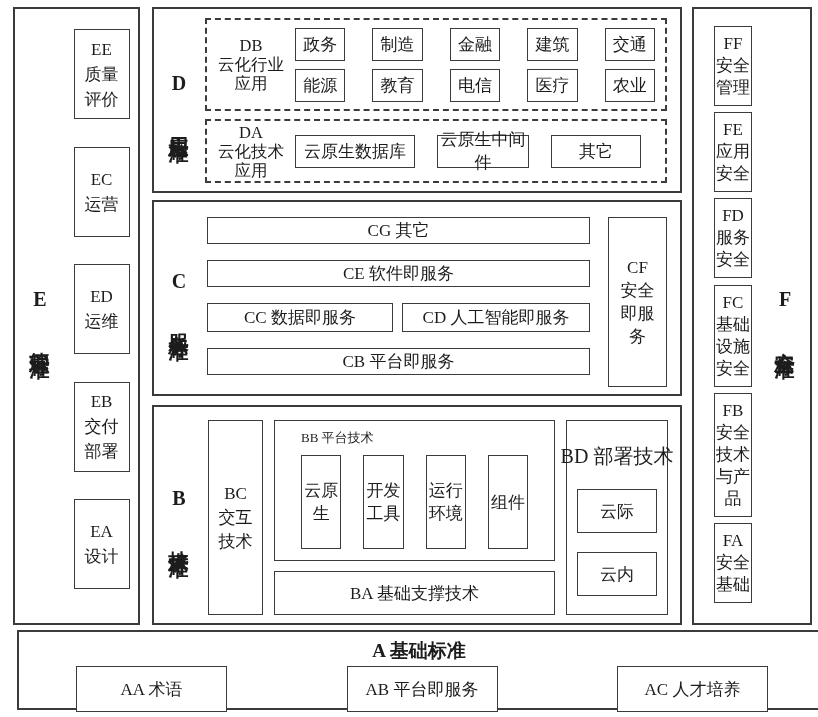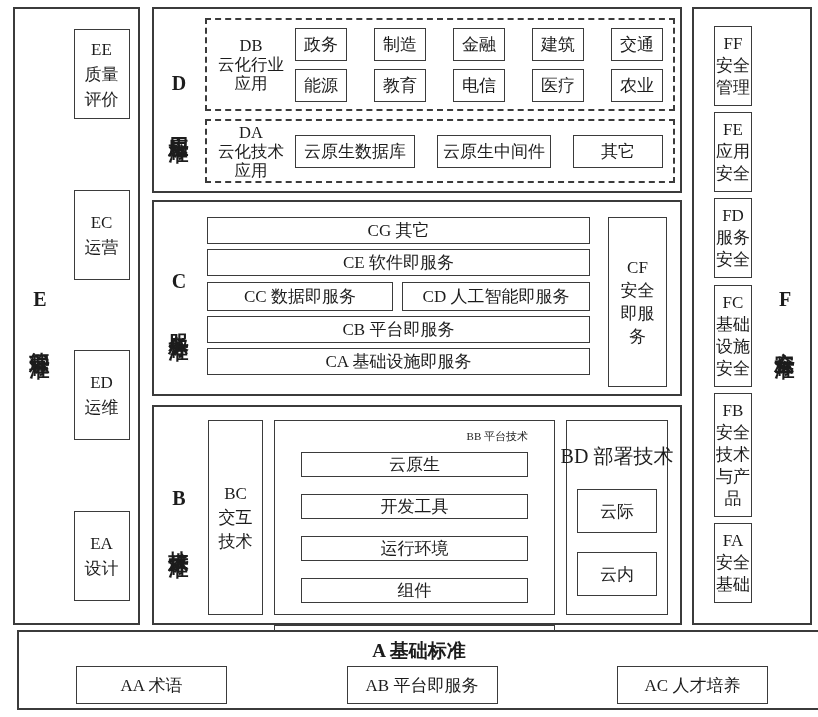--- a/index.html
+++ b/index.html
@@ -26,89 +26,92 @@
     letter-spacing:2px;line-height:50px;
   }
   .std-box{
     border:1.5px solid #3b3b3b;background:#fff;box-sizing:border-box;
     display:flex;align-items:center;justify-content:center;
     text-align:center;white-space:pre-line;font-size:17px;
   }
 
   
   .e-stack{flex:1;display:flex;flex-direction:column;justify-content:space-between;
-           align-items:center;padding:20px 0 22px;}
+           align-items:center;padding:20px 0 34px;}
   .e-box{width:56px;height:90px;line-height:25px;flex-shrink:0;}
 
   
   .f-stack{width:72px;margin-left:12px;display:flex;flex-direction:column;
            justify-content:space-between;align-items:center;padding:17px 0 20px;}
   .f-box{width:38px;line-height:22px;padding:6px 0;flex-shrink:0;min-height:62px;}
   .sec-f .vtitle{flex:1;width:auto;}
 
   
   .d-content{flex:1;display:flex;flex-direction:column;padding:9px 13px 8px 1px;gap:8px;}
   .dashed-box{border:2px dashed #3b3b3b;display:flex;box-sizing:border-box;}
   .db-box{flex:1.5;}
   .da-box{flex:1;}
   .dash-label{width:88px;flex-shrink:0;display:flex;align-items:center;justify-content:center;
               text-align:center;white-space:pre-line;line-height:19px;font-size:16.5px;}
   .ind-rows{flex:1;display:flex;flex-direction:column;justify-content:center;gap:8px;padding:4px 10px 4px 0;}
   .ind-row{display:flex;gap:27px;}
   .ind-row .std-box{flex:1;height:33px;}
   .da-items{flex:1;display:flex;align-items:center;gap:22px;padding-right:10px;}
   .da-items .std-box{height:33px;}
-  .w120{width:120px;} .w114{width:114px;font-family:Liberation Serif, serif;} .w90{width:90px;}
+  .w120{width:120px;} .w114{width:92px;font-family:Liberation Serif, serif;} .w90{width:90px;}
 
   
   .c-main{flex:1;display:flex;flex-direction:column;justify-content:space-between;
           padding:15px 0 19px 3px;}
   .c-row{height:27px;flex-shrink:0;}
   .c-split{display:flex;gap:9px;}
   .c-split .std-box{height:29px;}
   .cc-box{width:186px;} .cd-box{flex:1;}
   .cf-box{width:59px;margin:15px 13px 7px 18px;line-height:23px;}
 
   
   .b-main{flex:1;display:flex;padding:13px 12px 8px 4px;gap:11px;}
   .bc-box{width:55px;flex-shrink:0;line-height:24px;}
   .bb-col{flex:1;display:flex;flex-direction:column;gap:10px;}
   .bb-box{flex:1;border:1.5px solid #3b3b3b;box-sizing:border-box;
           display:flex;flex-direction:column;padding:8px 26px 11px;}
-  .bb-label{text-align:right;font-size:11px;margin-bottom:8px;}
-  .bb-grid{flex:1;display:grid;grid-template-columns:1fr;gap:17px 22px;}
+  .bb-label{text-align:left;font-size:13px;margin-bottom:8px;}
+  .bb-grid{flex:1;display:grid;grid-template-columns:1fr 1fr 1fr 1fr;gap:17px 22px;}
   .bb-grid .std-box{height:auto;}
   .ba-box{height:44px;flex-shrink:0;}
   .bd-box{width:102px;flex-shrink:0;border:1.5px solid #3b3b3b;box-sizing:border-box;
           display:flex;flex-direction:column;align-items:center;
           justify-content:space-between;padding:22px 0 18px;}
   .bd-label{font-size:20px;white-space:nowrap;}
   .bd-box .std-box{width:80px;height:44px;}
 
   
   .a-title{text-align:center;font-weight:bold;font-size:19px;padding-top:6px;}
   .a-row{flex:1;display:flex;align-items:center;justify-content:space-between;
          padding:2px 51px 8px 57px;}
-  .a-row .std-box{width:151px;height:38px;}
+  .a-row .std-box{width:151px;height:46px;}
 </style>
 </head>
 <body>
 
 <div class="canvas">
 
   <div class="section sec-e">
     <div class="vtitle">E 管理标准</div>
     <div class="e-stack">
       <div class="std-box e-box">EE
 质量
 评价</div>
       <div class="std-box e-box">EC
 运营</div>
       <div class="std-box e-box">ED
 运维</div>
+      <div class="std-box e-box">EB
+交付
+部署</div>
       <div class="std-box e-box">EA
 设计</div>
     </div>
   </div>
 
   <div class="section sec-d">
     <div class="vtitle">D 应用标准</div>
     <div class="d-content">
       <div class="dashed-box db-box">
         <div class="dash-label">DB
@@ -147,21 +150,20 @@
   <div class="section sec-c">
     <div class="vtitle">C 服务标准</div>
     <div class="c-main">
       <div class="std-box c-row">CG 其它</div>
       <div class="std-box c-row">CE 软件即服务</div>
       <div class="c-split">
         <div class="std-box cc-box">CC 数据即服务</div>
         <div class="std-box cd-box">CD 人工智能即服务</div>
       </div>
       <div class="std-box c-row">CB 平台即服务</div>
-      <div class="std-box c-row">CA 基础设施即服务</div>
     </div>
     <div class="std-box cf-box">CF
 安全
 即服
 务</div>
   </div>
 
   <div class="section sec-b">
     <div class="vtitle">B 技术标准</div>
     <div class="b-main">

